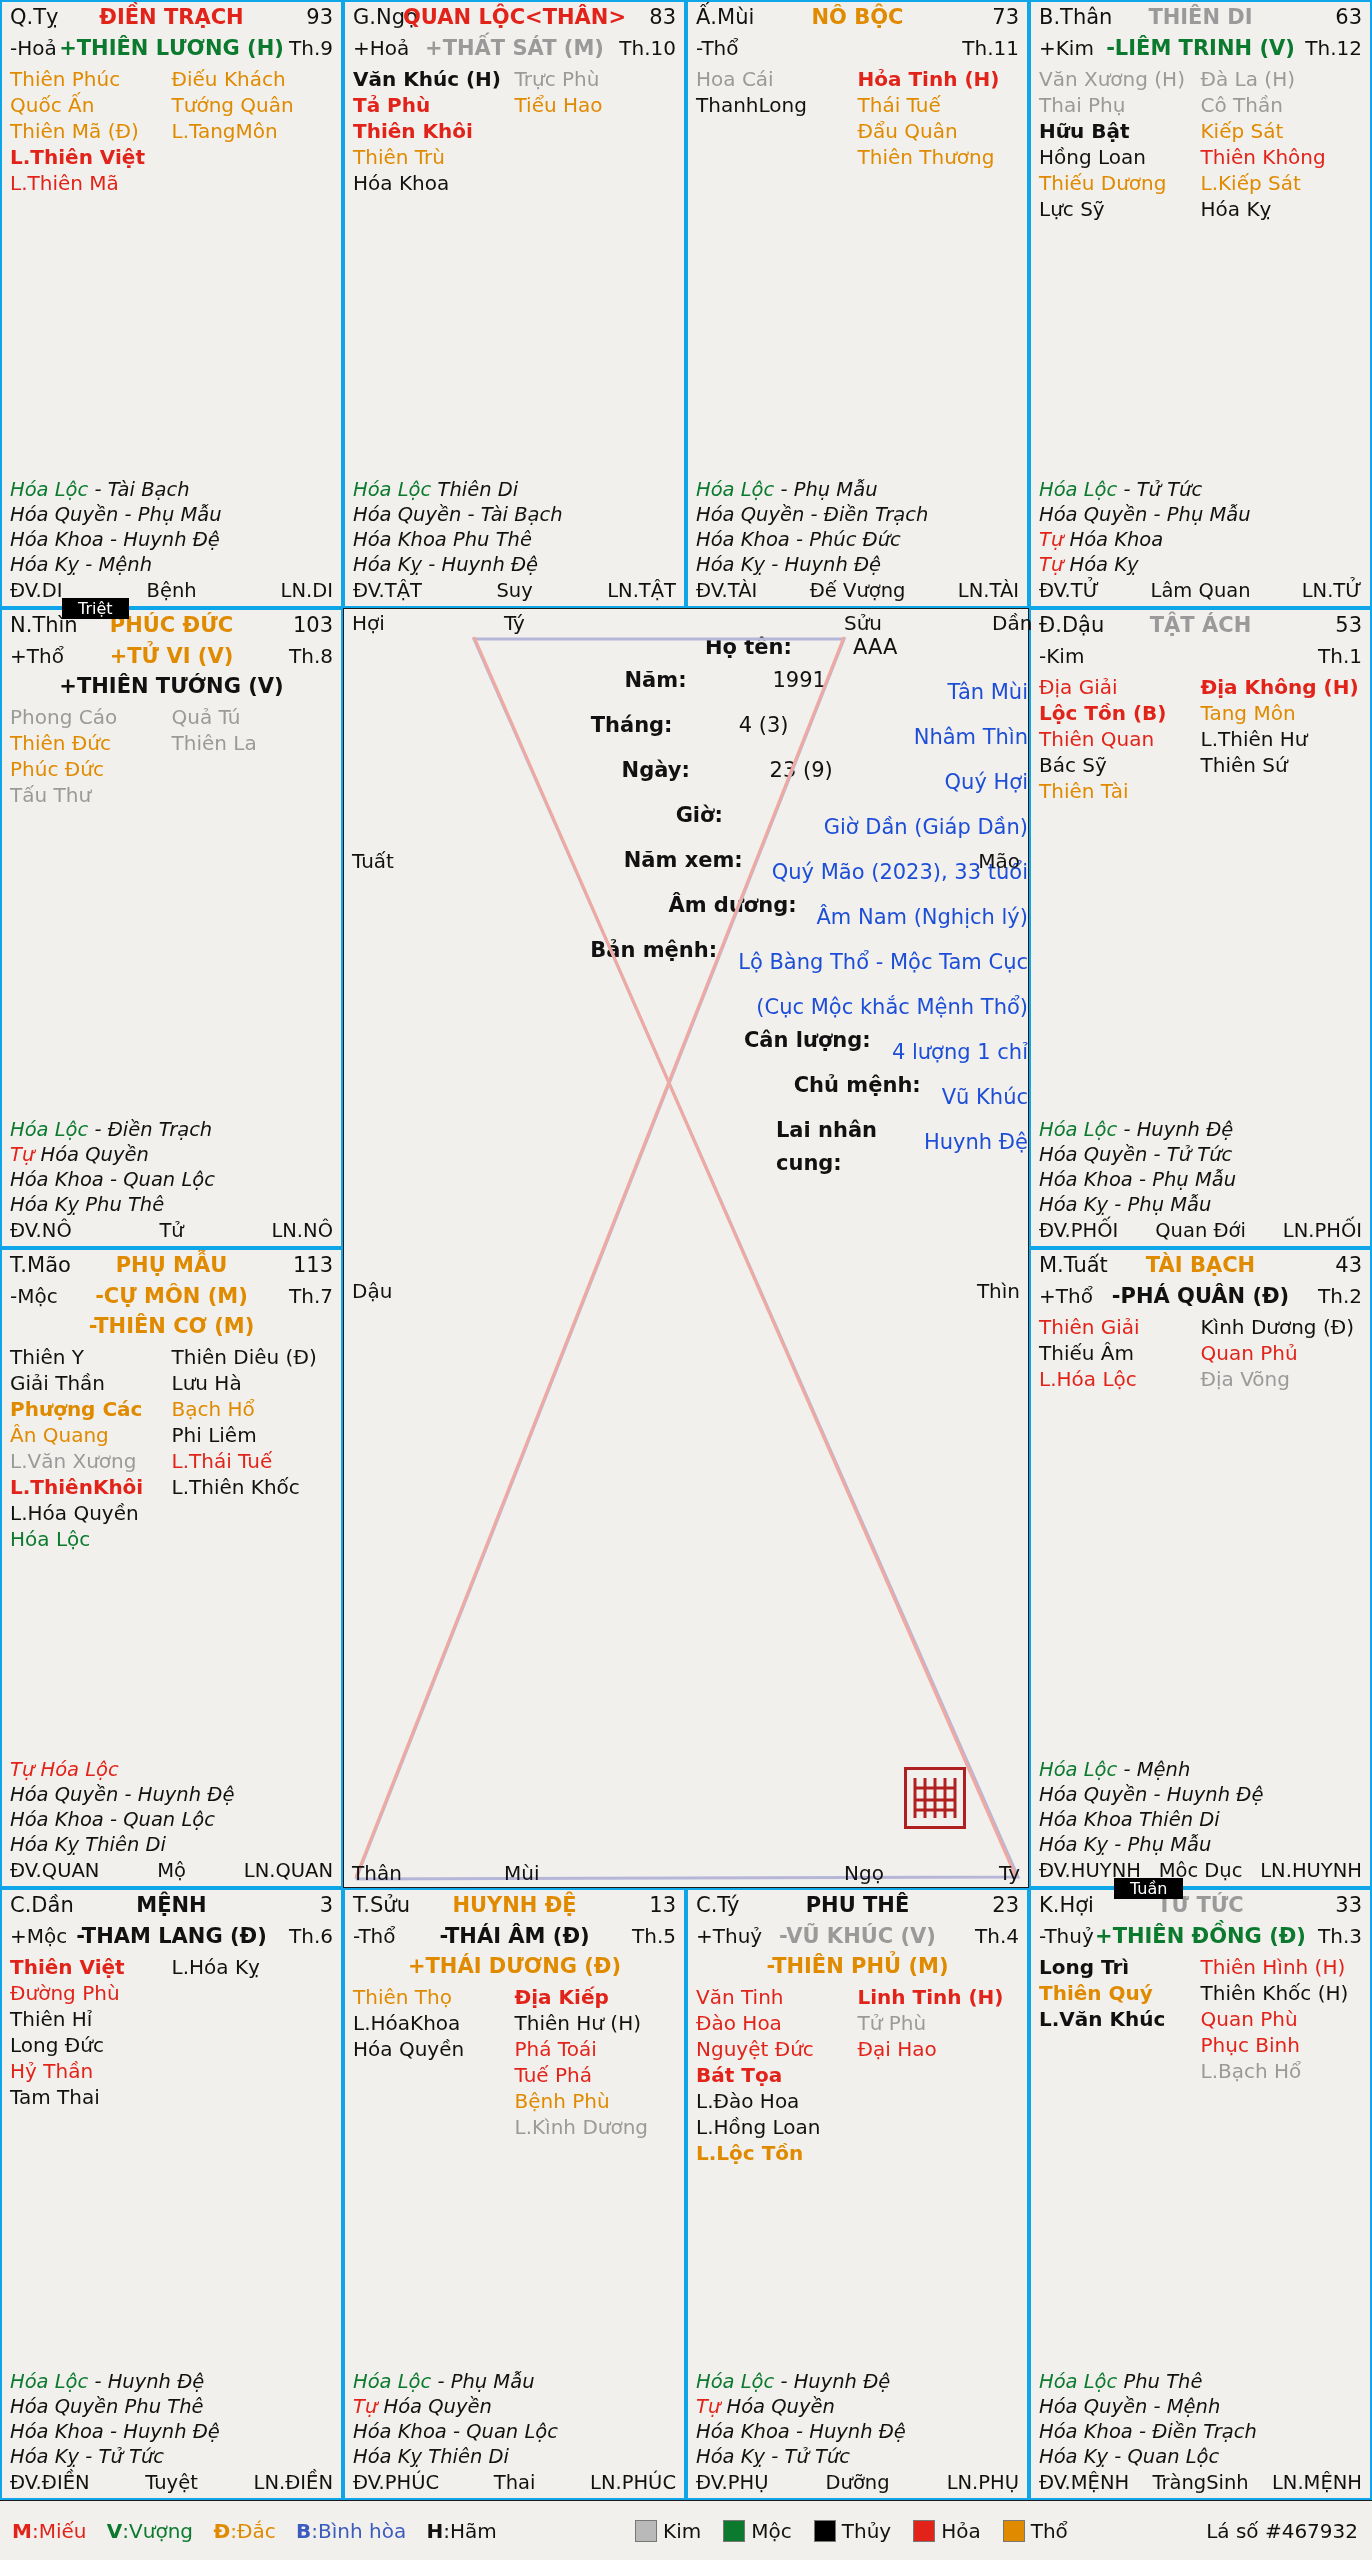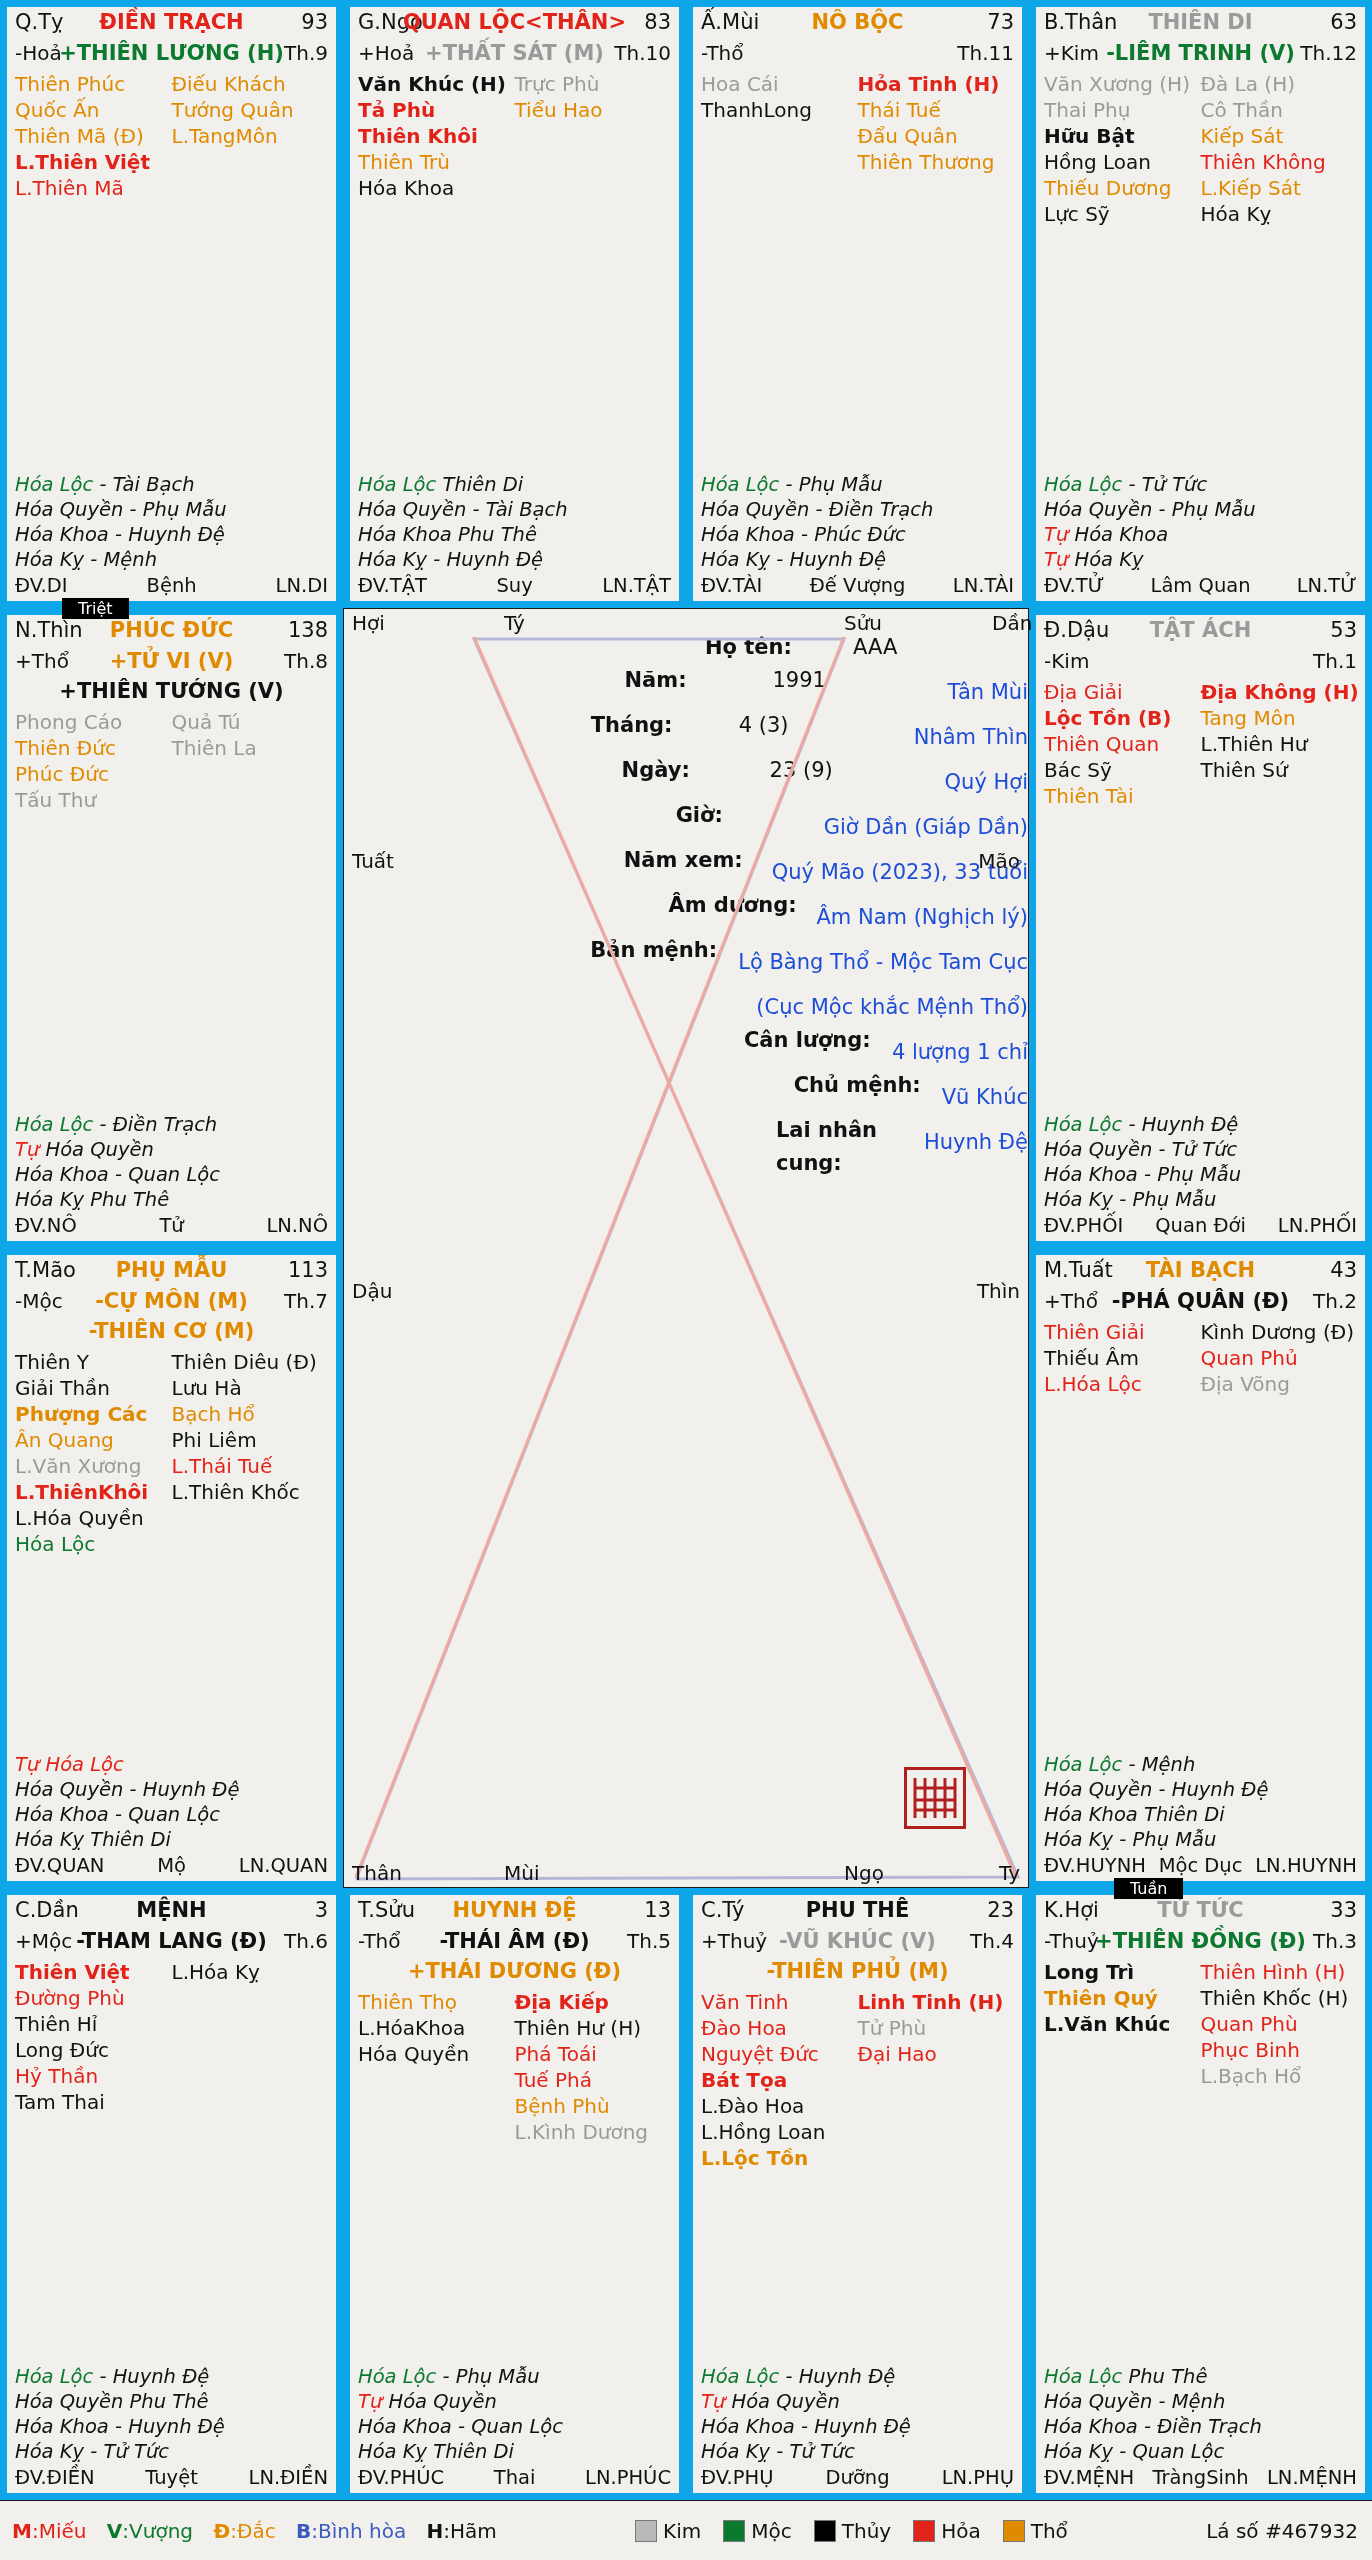--- a/index.html
+++ b/index.html
@@ -12,21 +12,21 @@
     font-size:20px;
     -webkit-font-smoothing:antialiased;
   }
   #chart {
     position:relative;
     width:1372px; height:2560px;
     background:#f2f0ec;
   }
   .cell {
     position:absolute;
-    border:7px solid #0ea5e9;
+    border:2px solid #0ea5e9;
     background:#f2f0ec;
     overflow:hidden;
   }
   
   .hdr { position:relative; height:34px; }
   .chi {
     position:absolute; left:8px; top:3px;
     font-size:21px; color:#111;
   }
   .palname {
@@ -301,21 +301,21 @@
           <span>Lâm Quan</span>
           <span>LN.TỬ</span>
         </div>
     </div>
   </div>
 
   <div class="cell" style="left:0px; top:608px; width:343px; height:640px;">
     <div class="hdr">
       <span class="chi">N.Thìn</span>
       <span class="palname" style="color:#e08a00">PHÚC ĐỨC</span>
-      <span class="num">138</span>
+      <span class="num">103</span>
     </div>
     <div class="row2">
       <span class="elem">+Thổ</span>
       <span class="mainstar" style="color:#e08a00">+TỬ VI (V)</span>
       <span class="thuntu">Th.8</span>
     </div>
     <div class="mainstar2" style="color:#111">+THIÊN TƯỚNG (V)</div>
     <div class="stars" style="top:92px;">
       <div class="sr">
           <span class="sc1 c-gray">Phong Cáo</span>

